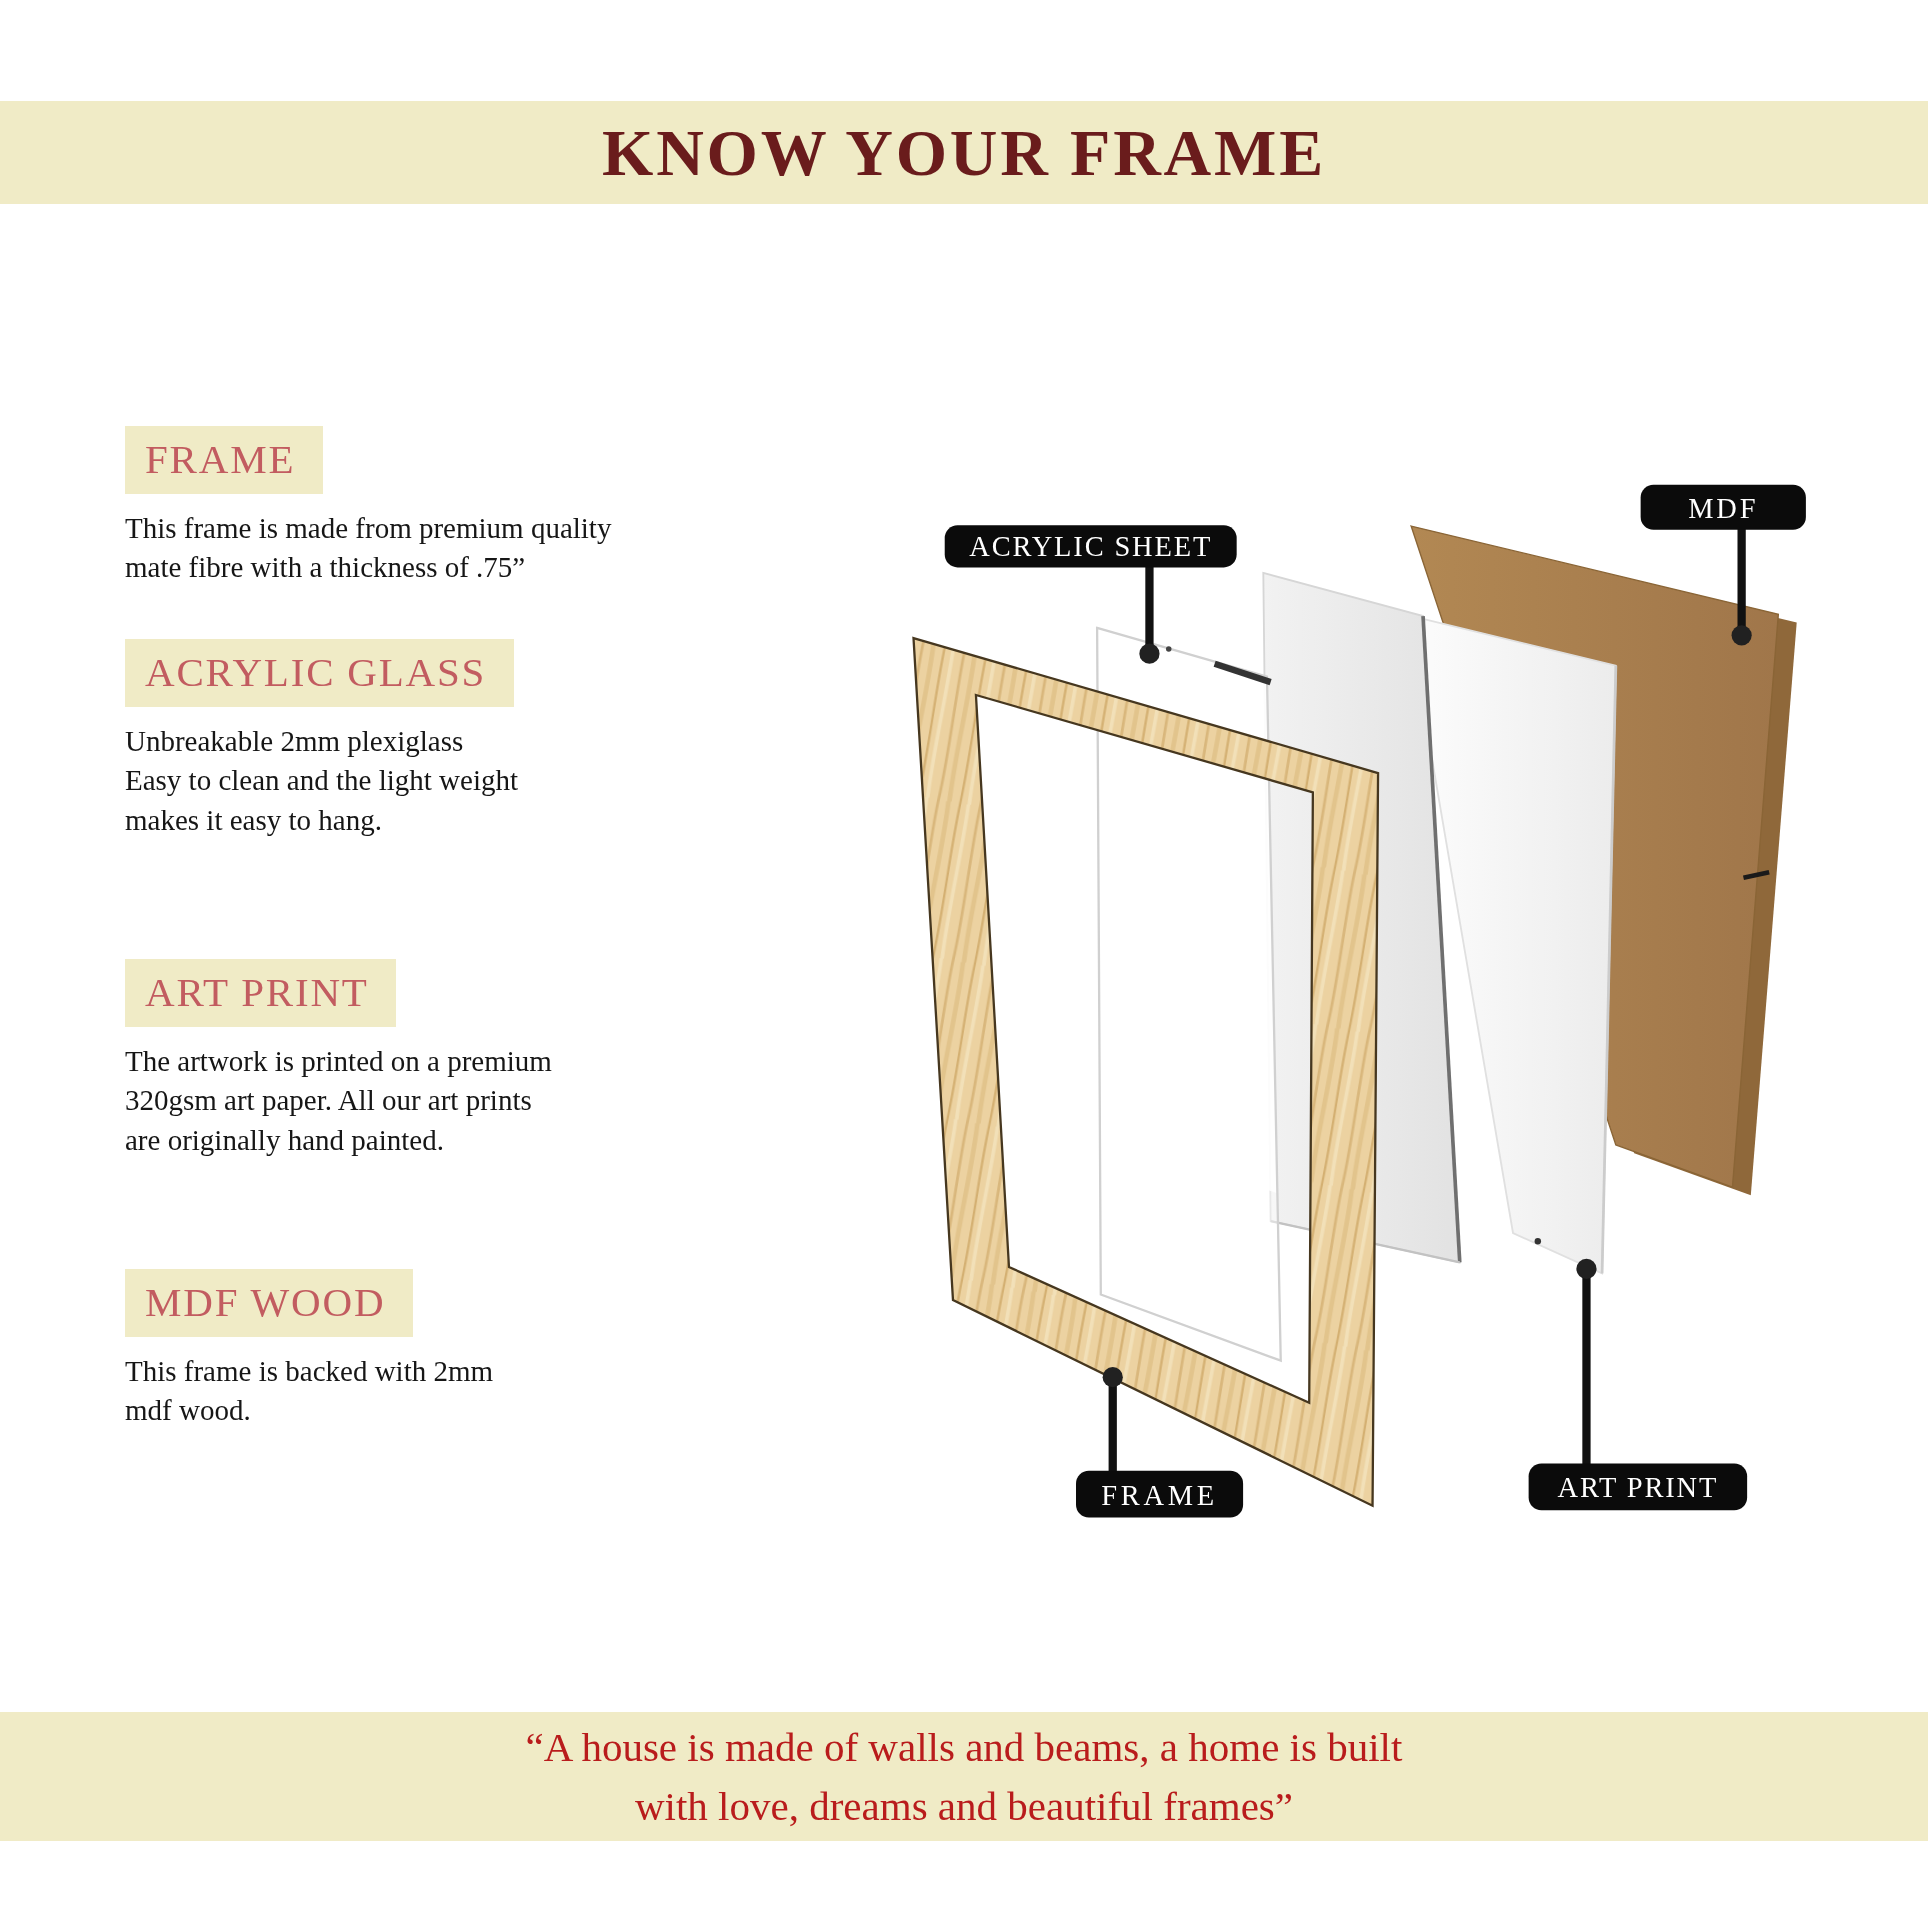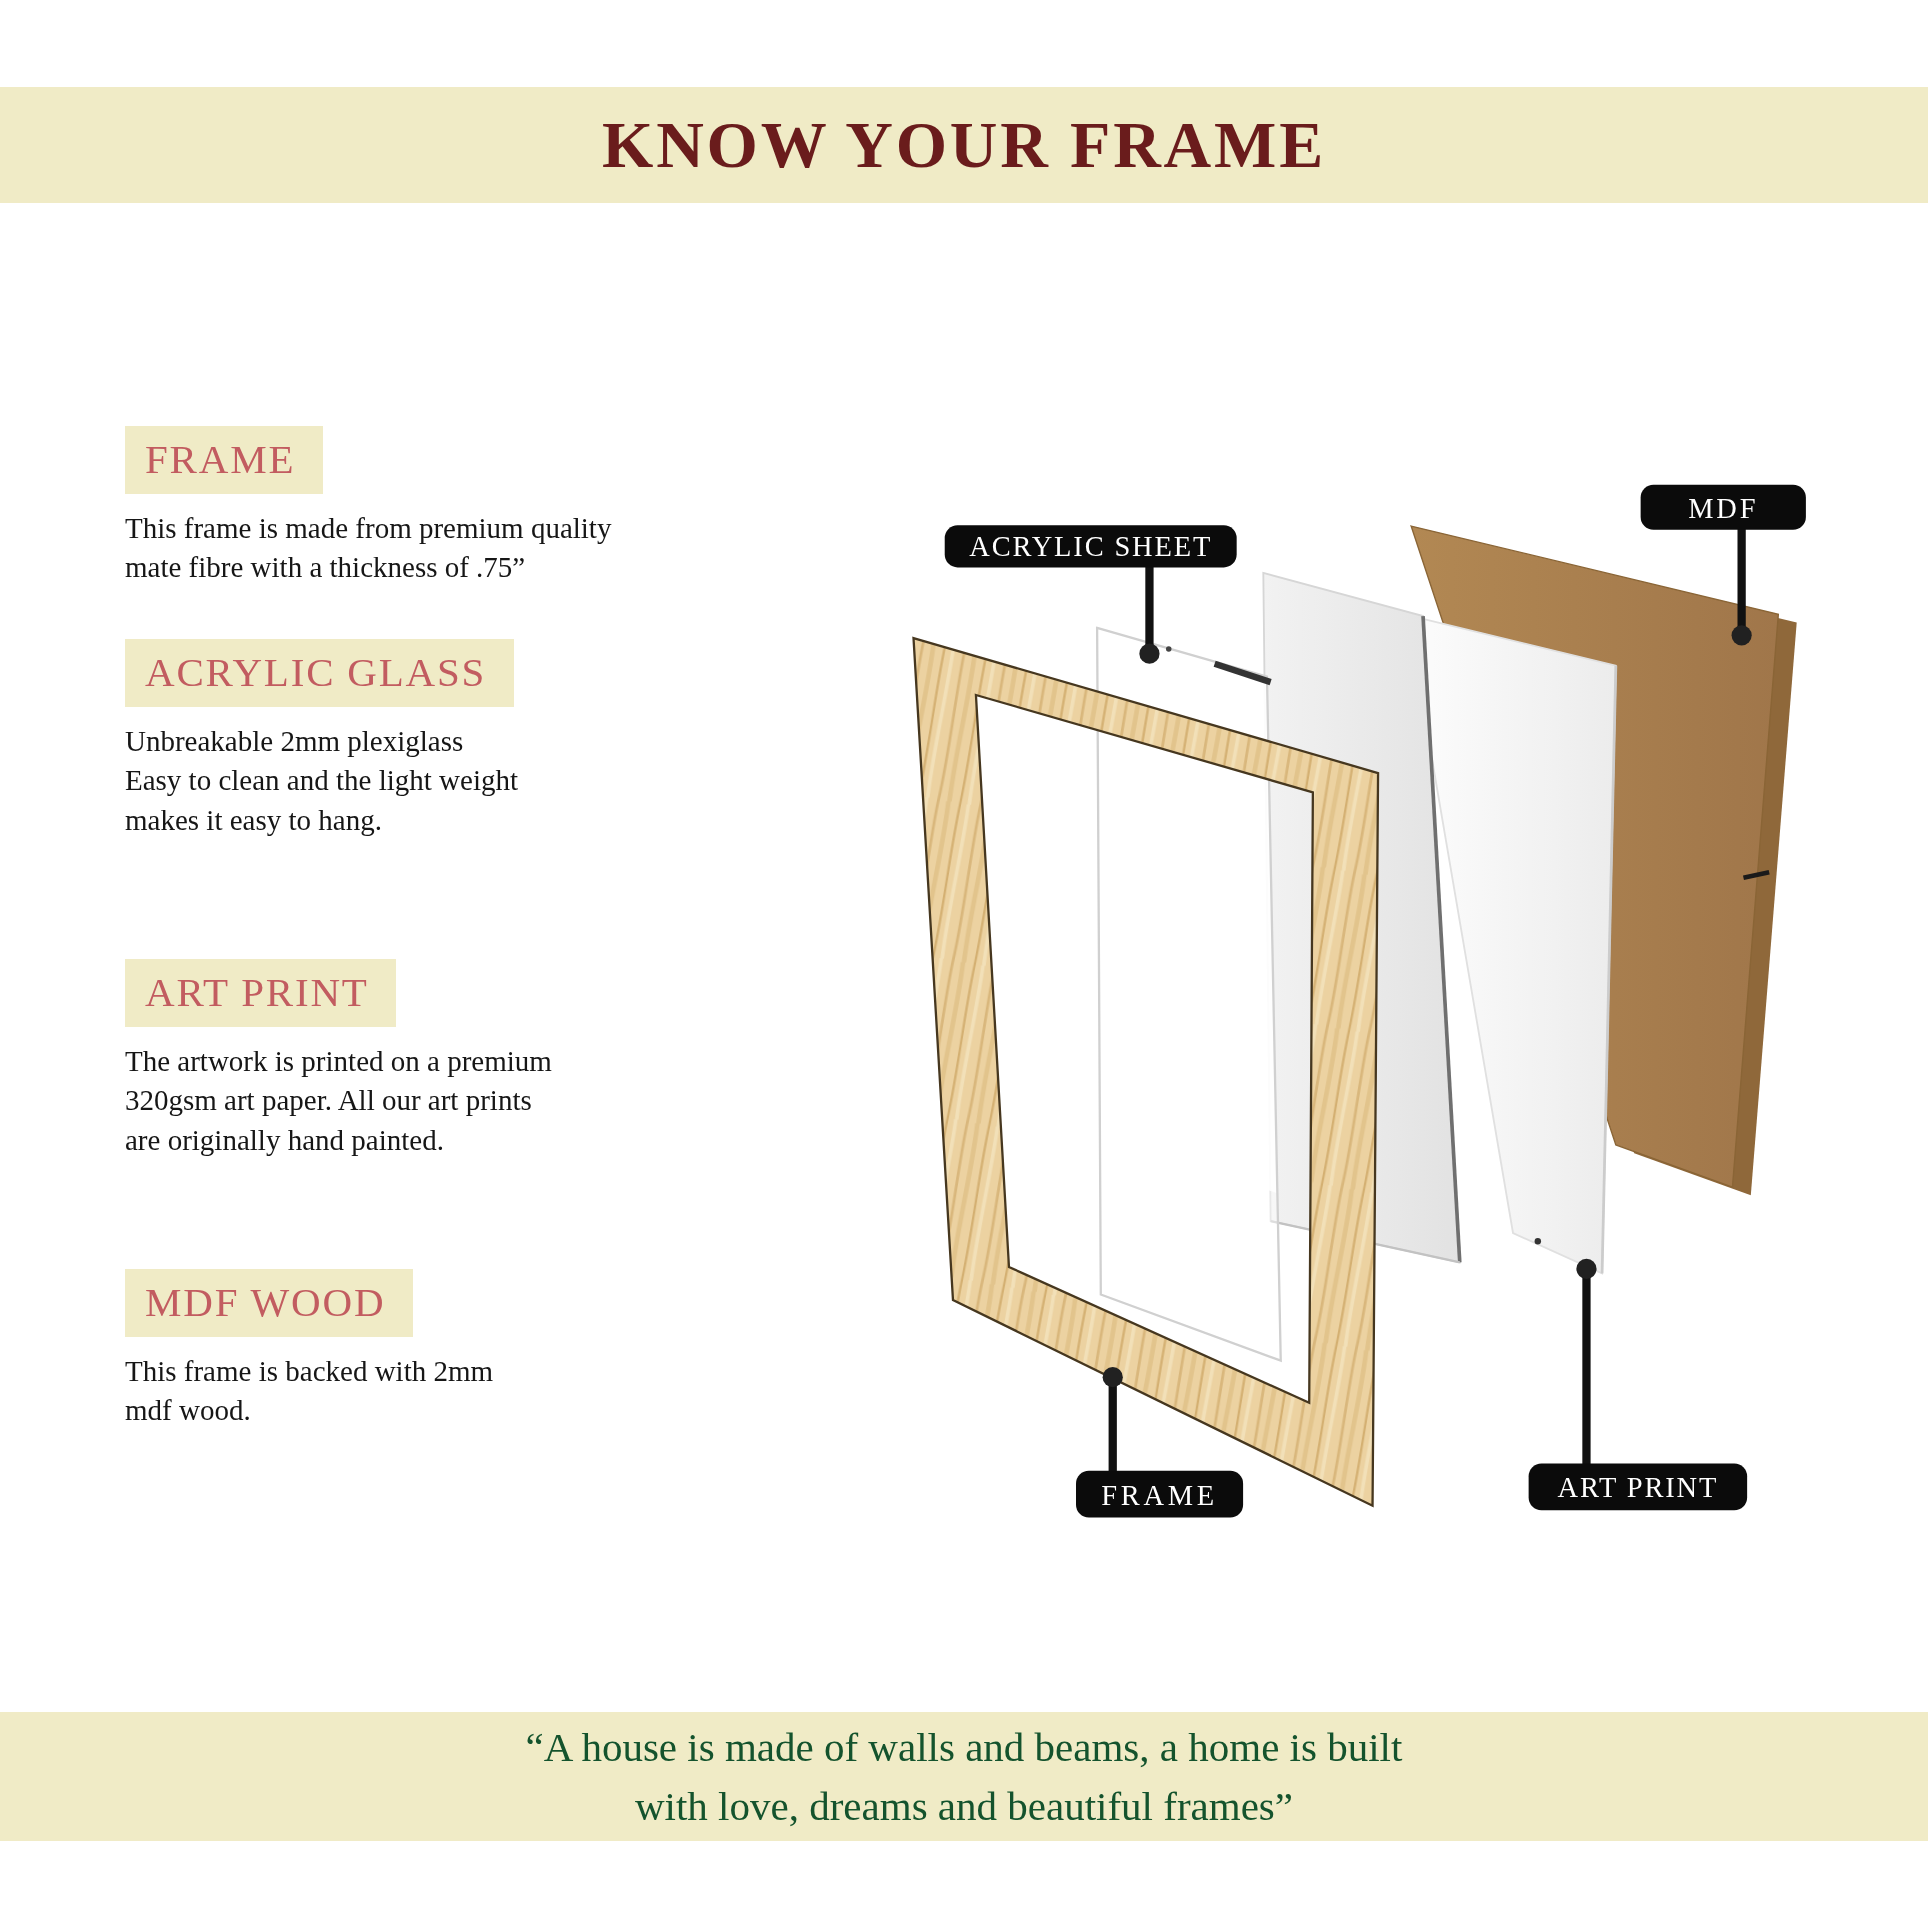--- a/index.html
+++ b/index.html
@@ -9,29 +9,29 @@
     --body_text:#161616;
     --callout_bg:#0b0b0b;
     --callout_text:#ffffff;
   }
   html,body{margin:0;padding:0;background:#ffffff;}
   #app{
     position:relative;width:1928px;height:1928px;background:#ffffff;overflow:hidden;
     font-family:"Liberation Serif", serif;color:var(--body_text);
   }
   .banner{position:absolute;left:0;width:1928px;background:var(--banner_bg);}
-  .banner.top{top:87px;height:116px;display:flex;align-items:center;justify-content:center;}
+  .banner.top{top:101px;height:103px;display:flex;align-items:center;justify-content:center;}
   .banner.bottom{top:1712px;height:129px;display:flex;align-items:center;justify-content:center;}
   .page-title{
     margin:0;font-size:66px;font-weight:bold;letter-spacing:2.8px;color:var(--title_text);
     font-family:"Liberation Serif", serif;white-space:nowrap;
   }
   .quote{
     margin:0;font-size:41px;line-height:1.42;text-align:center;white-space:pre-line;
-    color:#14532d;
+    color:#b91c1c;
   }
   .info-col{position:absolute;left:125px;top:0;width:882px;}
   .info-section{position:absolute;left:0;}
   .info-section .label{
     display:inline-block;background:var(--banner_bg);color:var(--section_label_text);
     font-size:41px;letter-spacing:1.8px;padding:9.2px 27.5px 11px 20px;white-space:nowrap;
   }
   .info-section .body{
     margin:14.7px 0 0 0;font-size:29px;line-height:1.36;white-space:pre-line;color:var(--body_text);
   }

